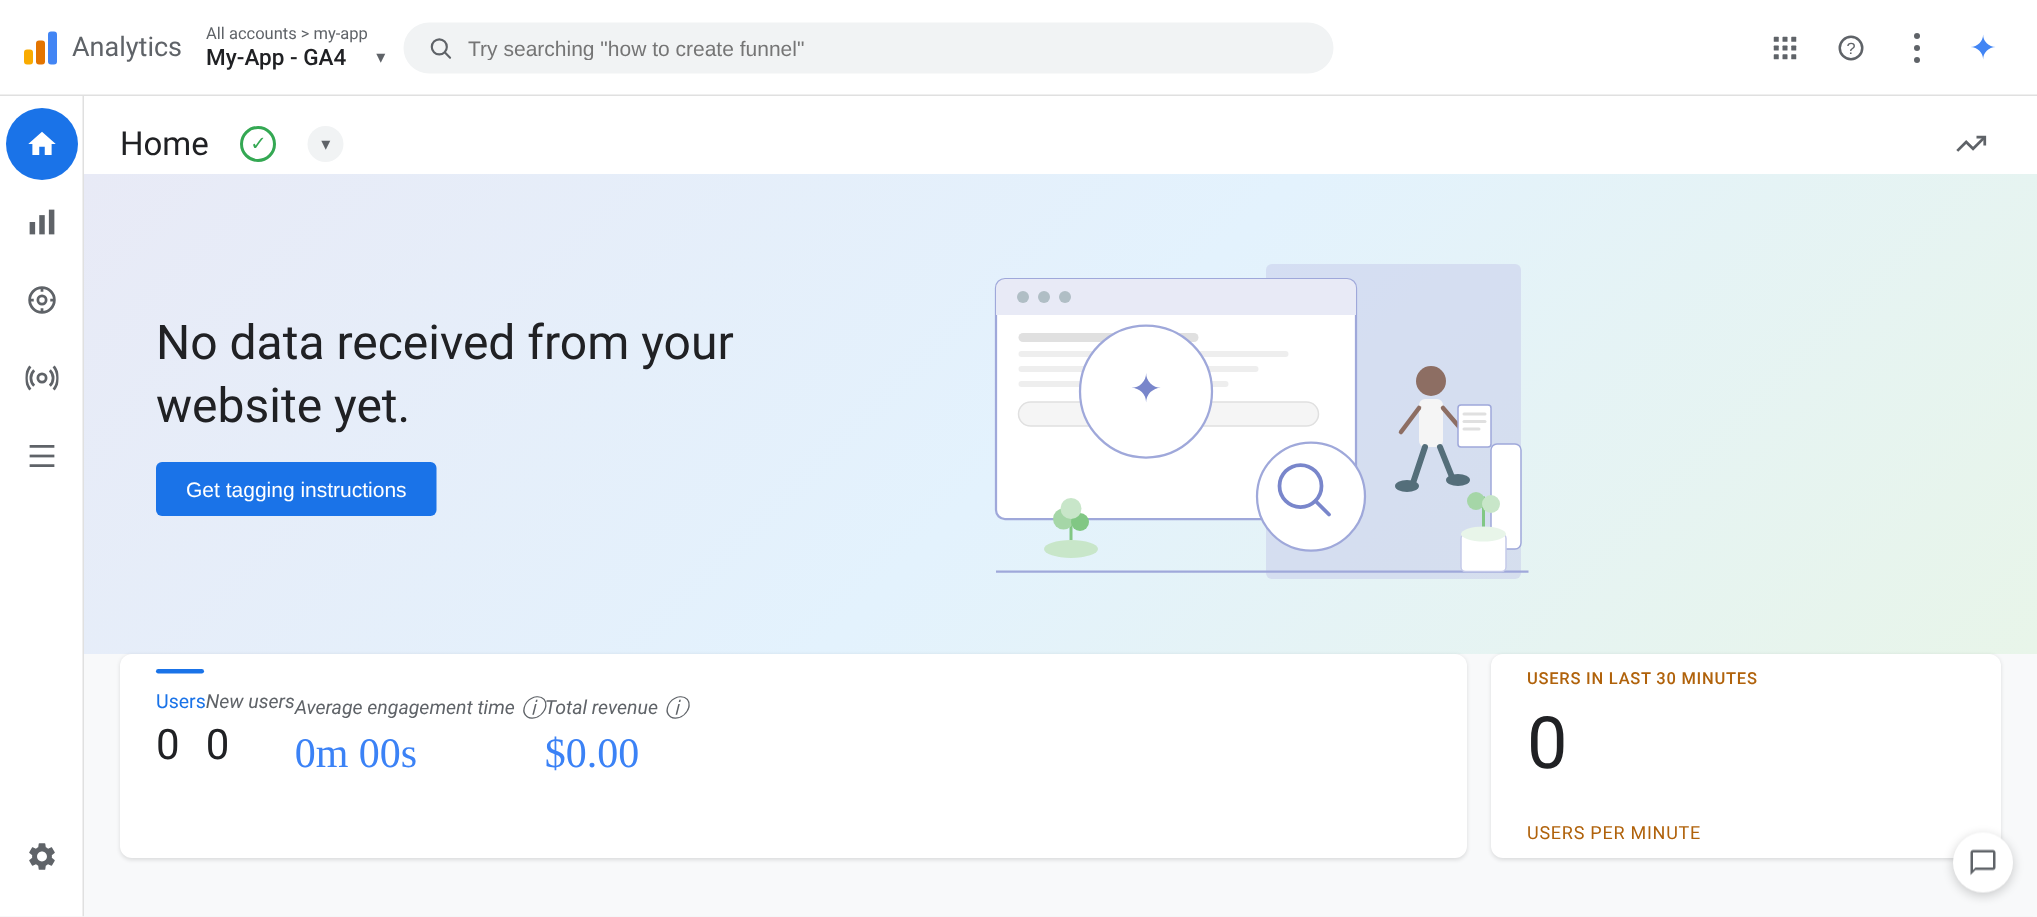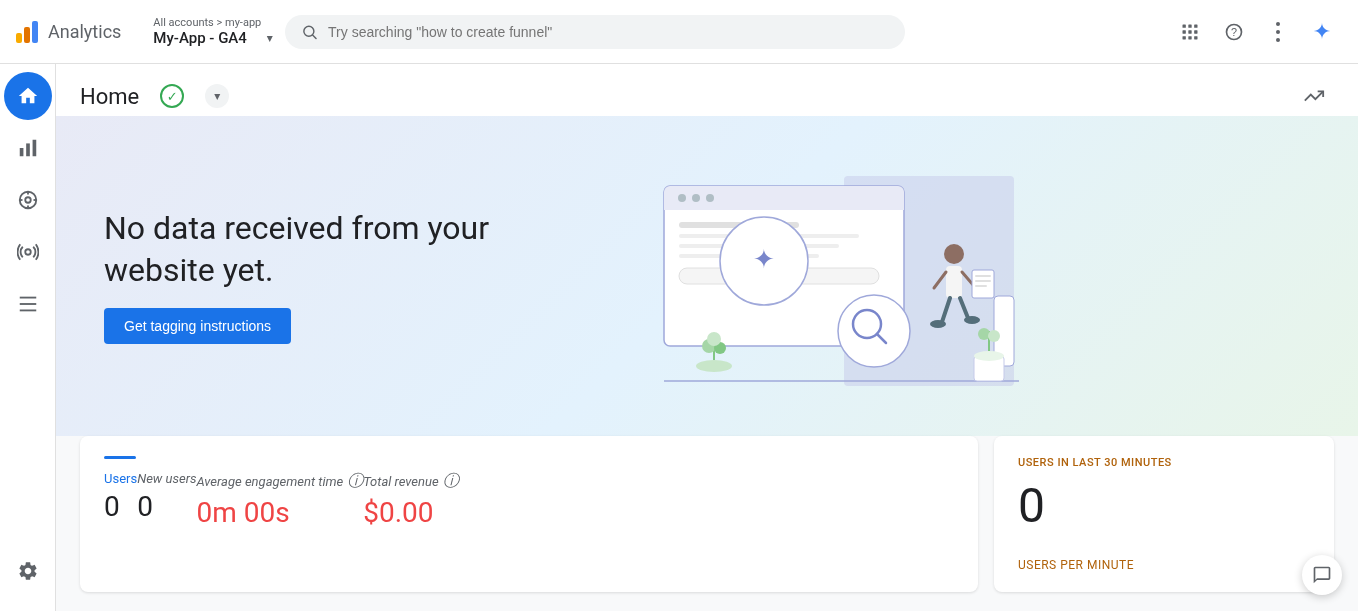--- a/index.html
+++ b/index.html
@@ -5,21 +5,21 @@
     * { box-sizing: border-box; margin: 0; padding: 0; }
     body { font-family: 'Google Sans', Roboto, Arial, sans-serif; background: #f1f3f4; overflow: hidden; width: 1358px; height: 611px; }
 
     
     .top-nav {
       display: flex; align-items: center; height: 64px;
       background: #fff; padding: 0 16px;
       border-bottom: 1px solid #e0e0e0;
       position: relative; z-index: 10;
     }
-    .logo-area { display: flex; align-items: center; gap: 10px; margin-right: 32px; }
+    .logo-area { display: flex; align-items: center; gap: 10px; margin-right: 16px; }
     .logo-bars { display: flex; align-items: flex-end; gap: 2px; }
     .logo-bar { border-radius: 2px; }
     .app-name { font-size: 18px; color: #5f6368; font-weight: 400; }
     .account-selector { display: flex; flex-direction: column; margin-right: 12px; }
     .account-path { font-size: 11px; color: #5f6368; }
     .account-name { font-size: 15px; color: #202124; font-weight: 500; display: flex; align-items: center; gap: 20px; cursor: pointer; }
     .dropdown-arrow { font-size: 12px; color: #5f6368; }
     .search-bar {
       flex: 1; max-width: 620px;
       display: flex; align-items: center;
@@ -106,34 +106,34 @@
       font-weight: 500; cursor: pointer;
     }
 
     
     .hero-illustration { width: 420px; height: 240px; position: relative; flex-shrink: 0; }
 
     
     .stats-section { padding: 0 24px 24px 24px; display: flex; gap: 16px; margin-top: 0; }
     .stats-card {
       background: #fff; border-radius: 8px;
-      padding: 20px 24px; flex: 1;
+      padding: 10px 24px; flex: 1;
       box-shadow: 0 1px 3px rgba(0,0,0,0.12);
     }
     .stats-card-wide { flex: 0 0 340px; }
     .stats-tab-bar { display: flex; gap: 0; margin-bottom: 12px; }
     .stats-tab-indicator {
       height: 3px; width: 32px; background: #1a73e8;
       border-radius: 2px;
     }
     .stats-metrics { display: flex; }
     .metric-label { font-size: 13px; color: #1a73e8; margin-bottom: 4px; }
     .metric-label.gray { color: #5f6368; font-style: italic; }
     .metric-value { font-size: 28px; color: #202124; font-weight: 400; }
-    .metric-value.teal { color: #ef4444; }
+    .metric-value.teal { color: #3b82f6; font-family: Liberation Serif, serif; }
     .metric-help { display: inline-flex; align-items: center; gap: 4px; }
     .help-icon { font-size: 16px; color: #5f6368; vertical-align: middle; }
 
     .realtime-label { font-size: 11px; color: #b0620b; font-weight: 500; letter-spacing: 0.5px; text-transform: uppercase; margin-bottom: 8px; }
     .realtime-value { font-size: 48px; color: #202124; font-weight: 400; }
     .realtime-sub { font-size: 12px; color: #b0620b; font-weight: 400; letter-spacing: 0.5px; text-transform: uppercase; margin-top: 24px; }
 
     
     .chat-btn {
       position: fixed; bottom: 16px; right: 16px;

